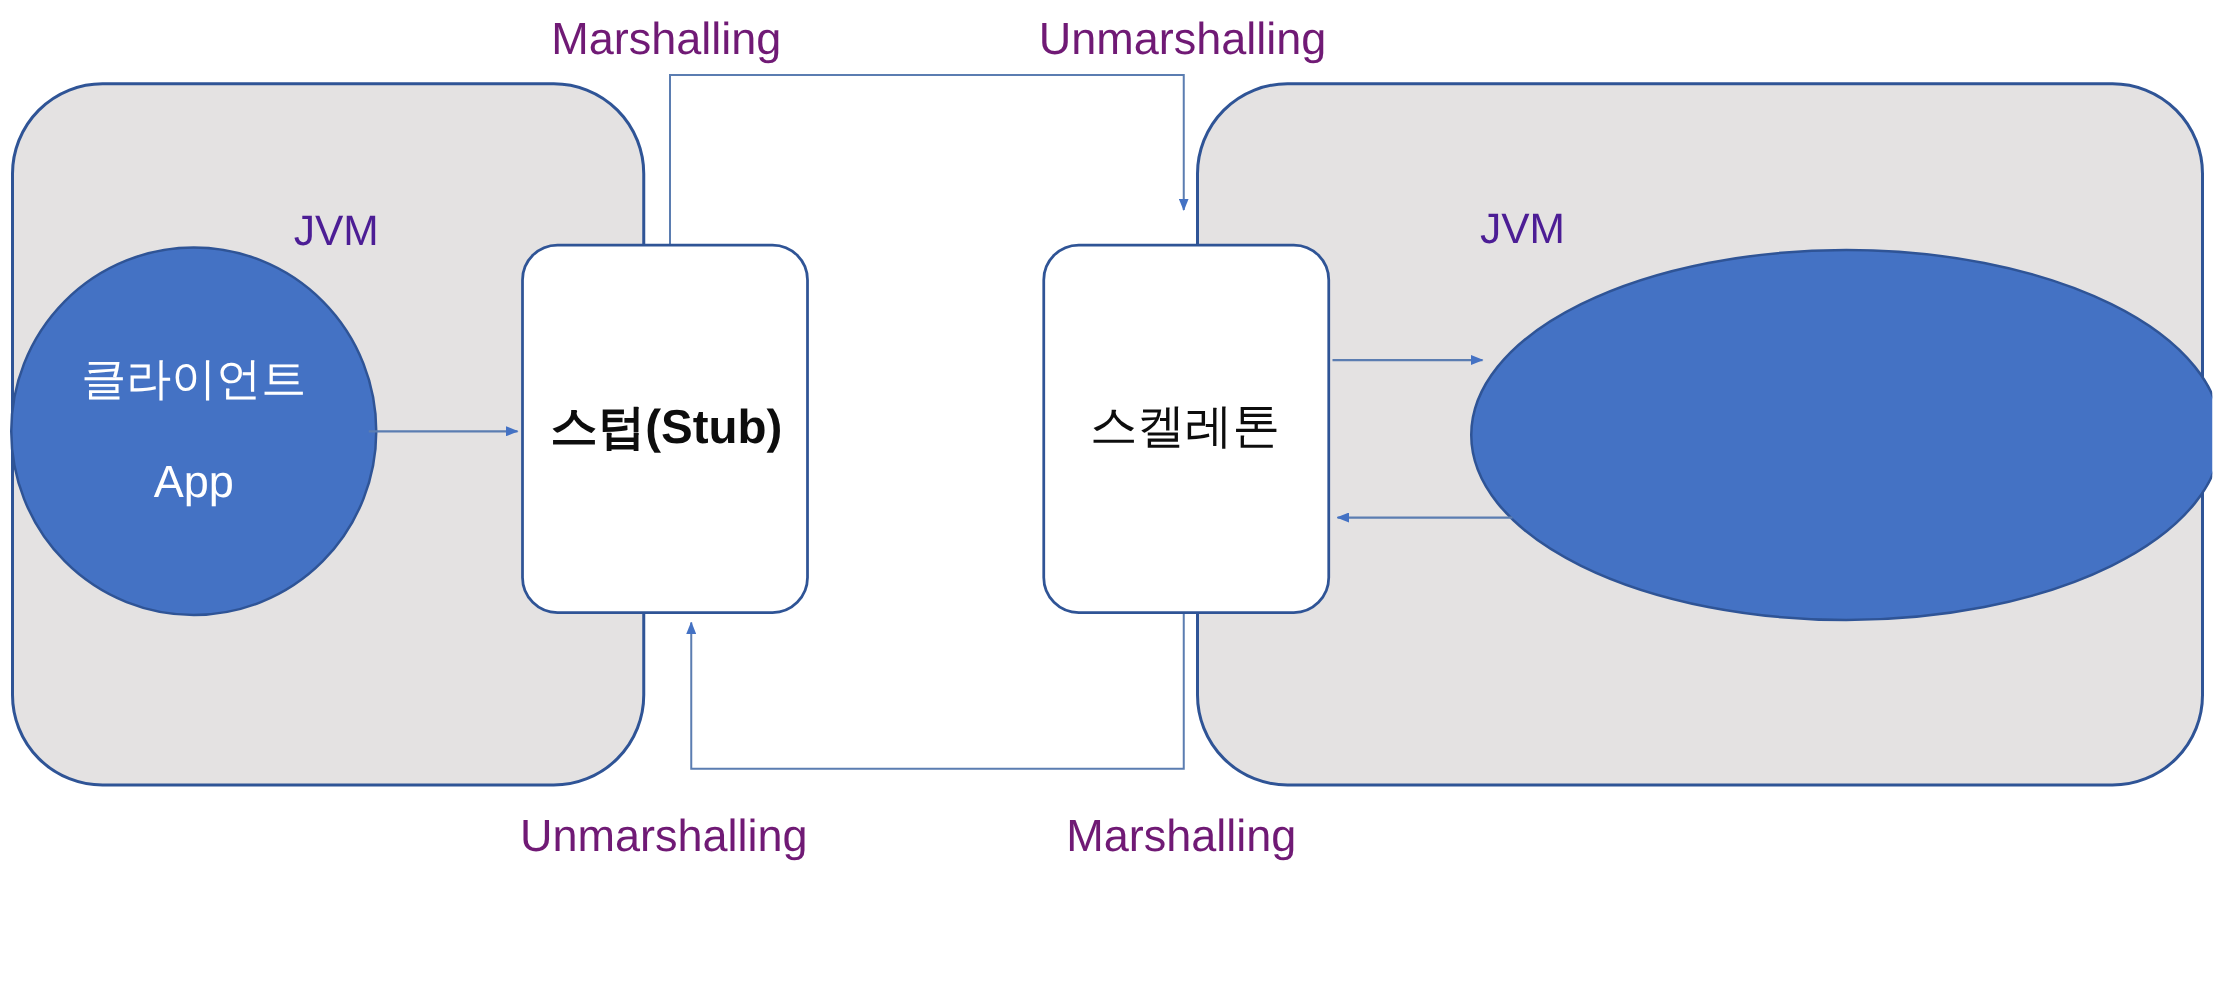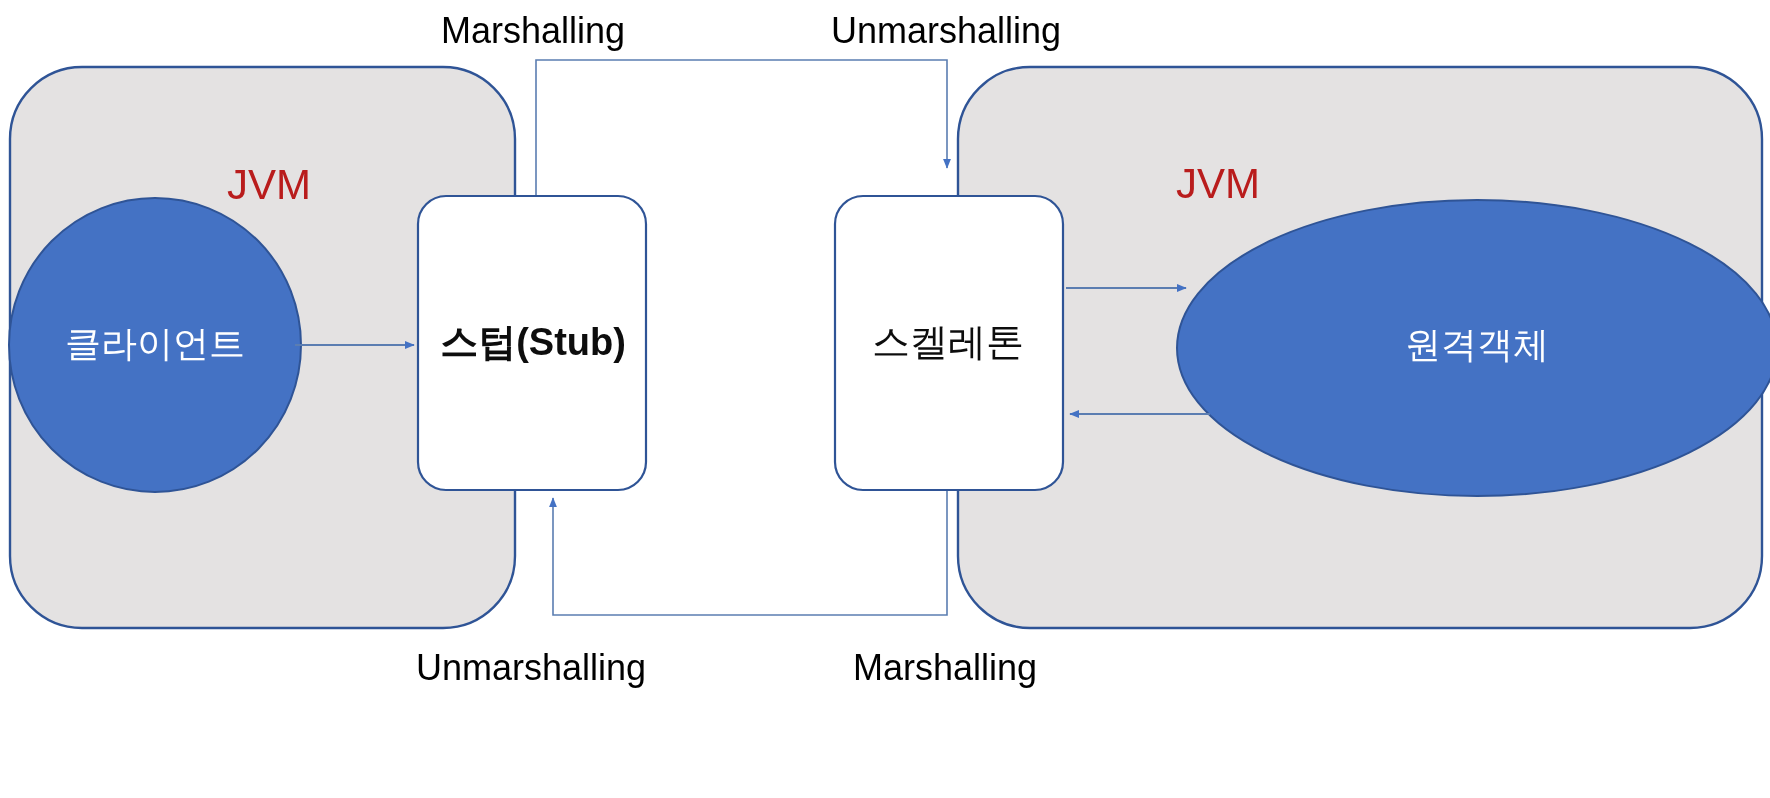--- a/index.html
+++ b/index.html
@@ -21,37 +21,37 @@
   }
   #diagram-svg {
     position: absolute;
     left: 0;
     top: 0;
     width: 1770px;
     height: 798px;
     display: block;
   }
   .lbl-dark {
-    color: #000000;
+    color: #701a75;
     font-size: 36px;
     font-weight: 400;
   }
   .lbl-white {
     color: #ffffff;
     font-size: 36px;
     font-weight: 400;
   }
   .lbl-box {
     color: #0d0d0d;
     font-size: 38px;
     font-weight: 400;
   }
   .lbl-jvm {
-    color: #b91c1c;
-    font-size: 42px;
+    color: #4c1d95;
+    font-size: 34px;
     font-weight: 400;
   }
   .centerwrap {
     position: absolute;
     transform: translate(-50%, -50%);
     text-align: center;
     white-space: pre;
     line-height: 1.2;
   }
 </style>
@@ -100,25 +100,25 @@
   <div class="centerwrap lbl-dark" style="left:531px; top:668px;">Unmarshalling</div>
 
   <div class="centerwrap lbl-dark" style="left:945px; top:668px;">Marshalling</div>
 
   <div class="centerwrap lbl-jvm" style="left:269px; top:185px;">JVM</div>
 
   <div class="centerwrap lbl-jvm" style="left:1218px; top:184px;">JVM</div>
 
   <div class="centerwrap" style="left:155px; top:344px;">
     <div class="lbl-white">클라이언트</div>
+    <div class="lbl-white">App</div>
   </div>
 
   <div class="centerwrap lbl-box" style="left:533px; top:343px;font-weight:bold;">스텁(Stub)</div>
 
   <div class="centerwrap" style="left:948px; top:343px;">
     <div class="lbl-box">스켈레톤</div>
   </div>
 
   <div class="centerwrap" style="left:1477px; top:345px;">
-    <div class="lbl-white">원격객체</div>
   </div>
 
 </div>
 
 </body></html>

